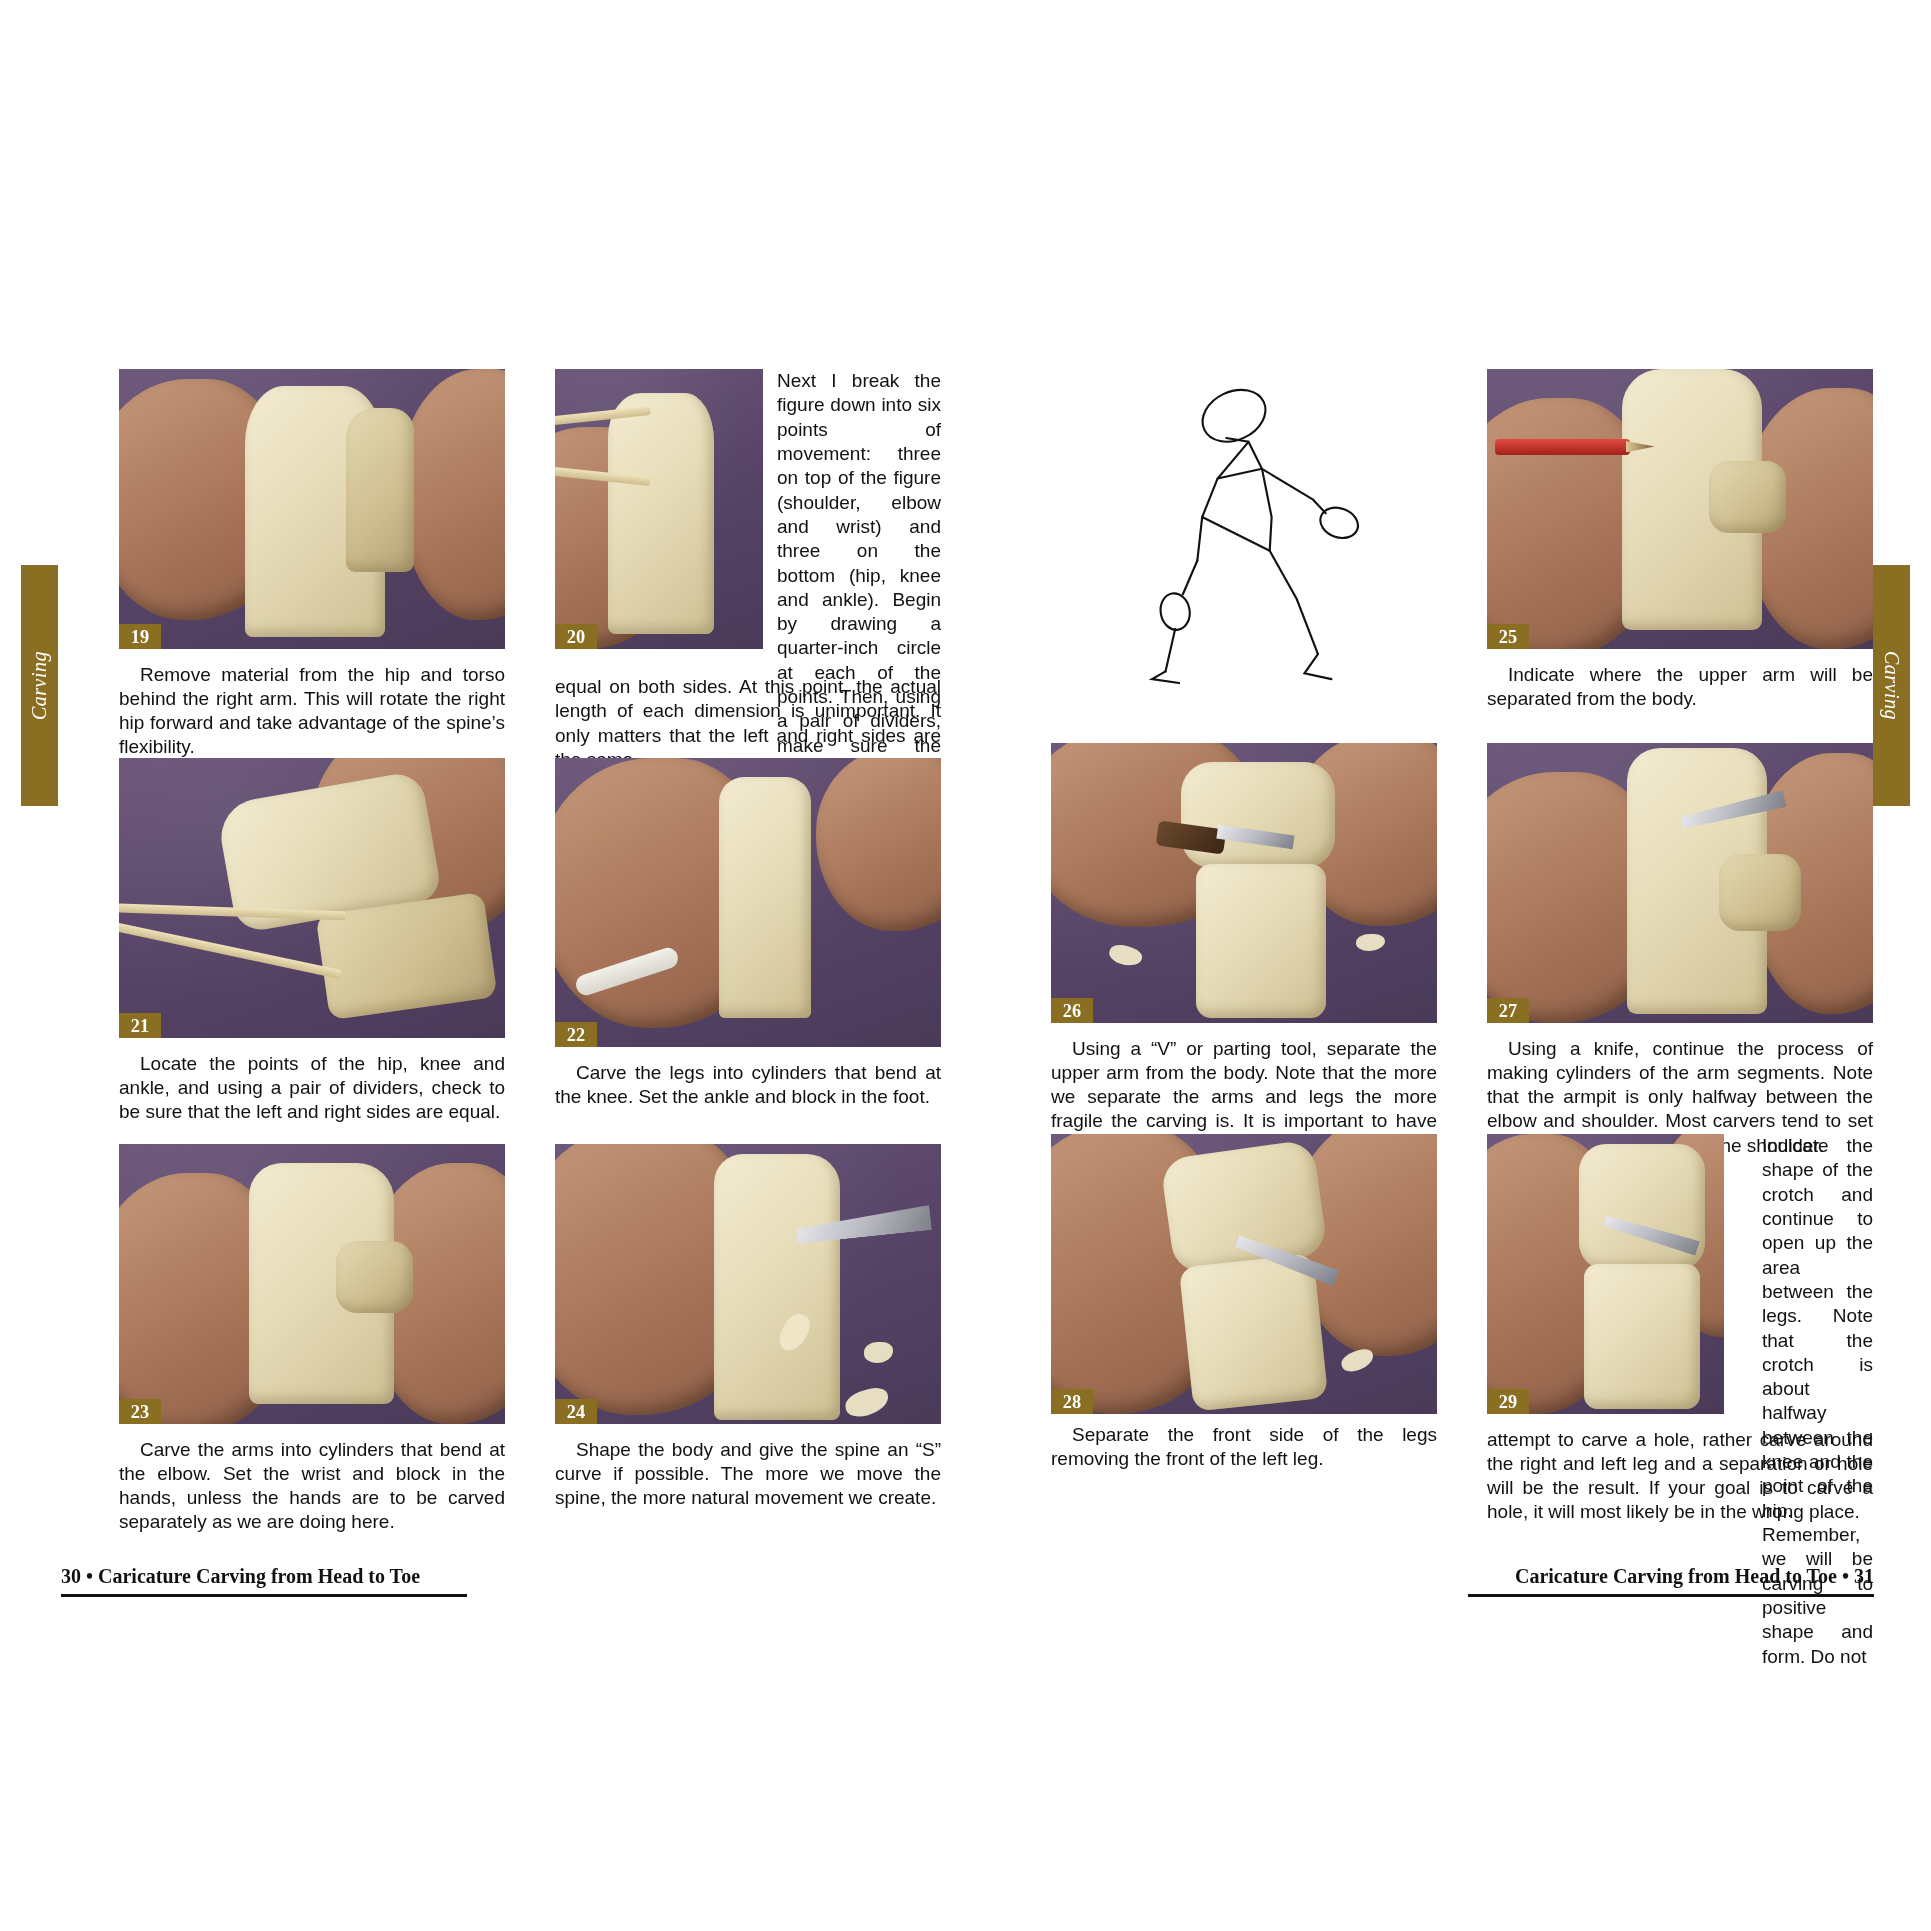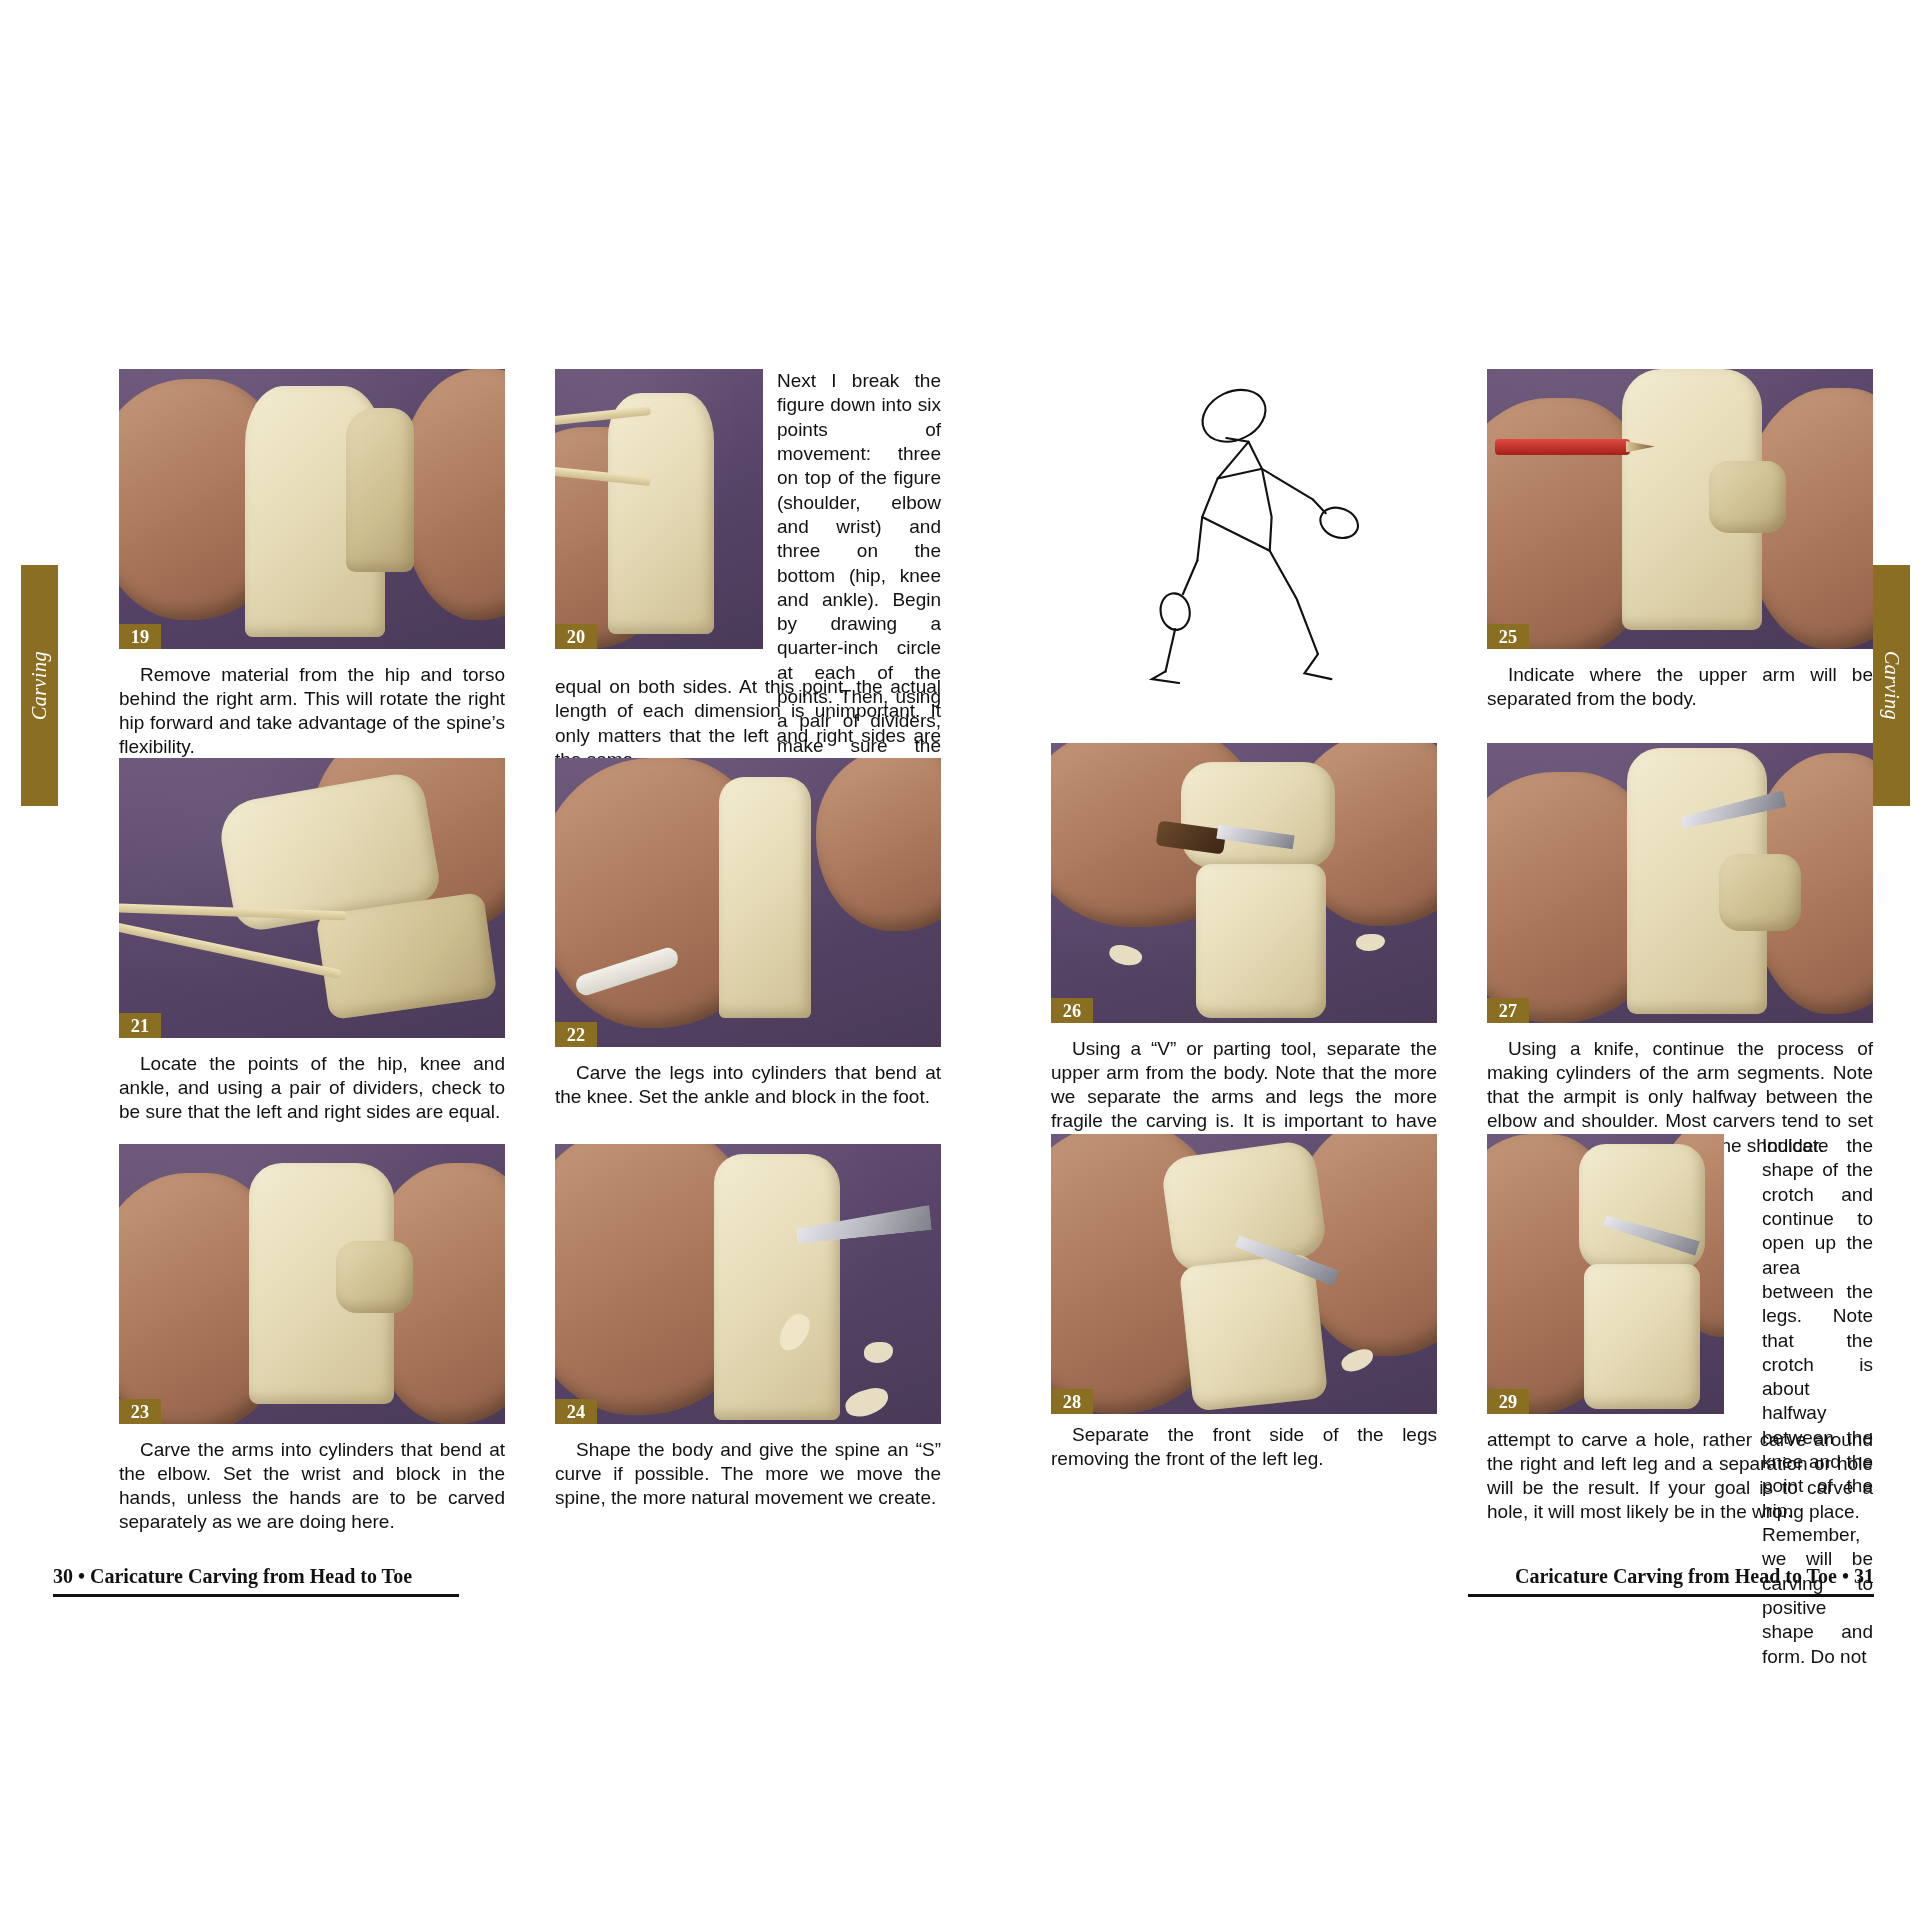--- a/index.html
+++ b/index.html
@@ -224,21 +224,21 @@
         <div class="wood" style="left:159px;top:9.7px;width:126px;height:266px;border-radius:29px 33px 7.7px 7.7px;"></div>
         <div class="blade" style="left:241px;top:68px;width:135px;height:25px;clip-path:polygon(0 40%,100% 0,100% 100%,0 100%);transform:rotate(-6deg);"></div>
         <div class="chip" style="left:227px;top:169px;width:25px;height:39px;transform:rotate(25deg);"></div>
         <div class="chip" style="left:309px;top:198px;width:29px;height:21px;"></div>
         <div class="chip" style="left:290px;top:246px;width:44px;height:25px;transform:rotate(-15deg);"></div>
         <div class="num-badge">24</div>
       </div>
       <div class="cap-text indent" style="margin-top:13.5px;width:386px;">Shape the body and give the spine an “S” curve if possible. The more we move the spine, the more natural movement we create.</div>
     </div>
 
-    <div class="footer" style="left:53px;bottom:343px;width:406px;">
+    <div class="footer" style="left:61px;bottom:343px;width:406px;">
       <div>30  •  Caricature Carving from Head to Toe</div>
       <div class="rule" style="left:0;top:29px;width:406px;"></div>
     </div>
   </div>
 
   <div class="page right">
 
     <div class="stick" style="left:159px;top:372px;width:328px;height:348px;">
       <svg viewBox="0 0 340 360" width="328" height="348">
         <g fill="none" stroke="#111111" stroke-width="2.2" stroke-linecap="round">

